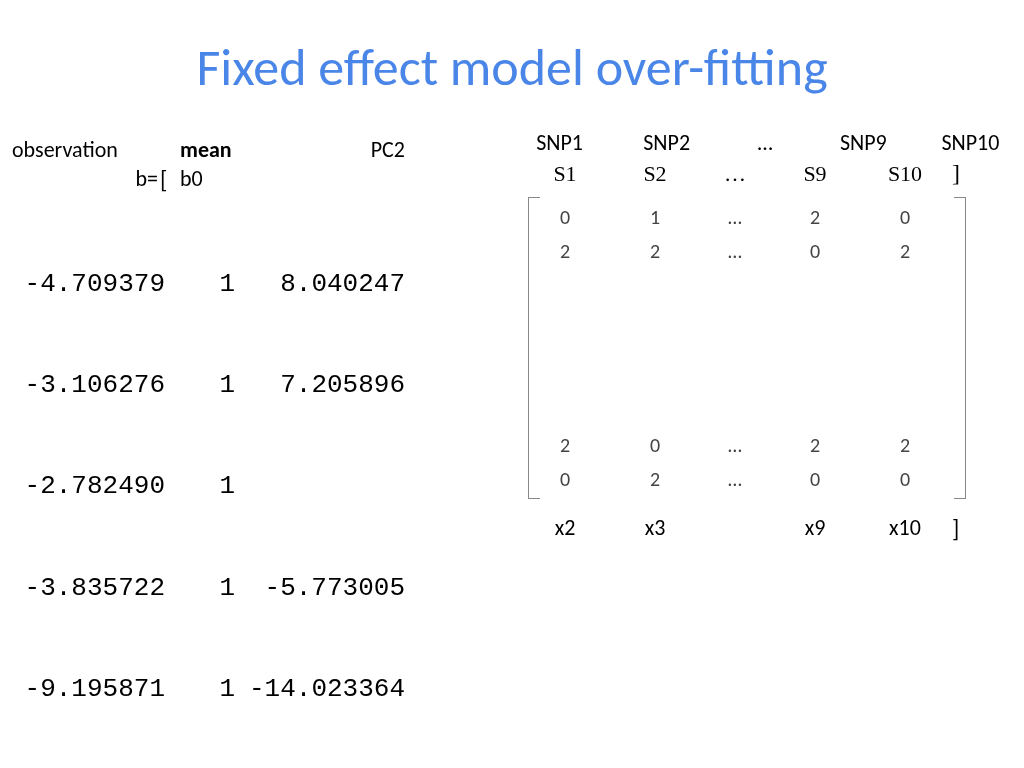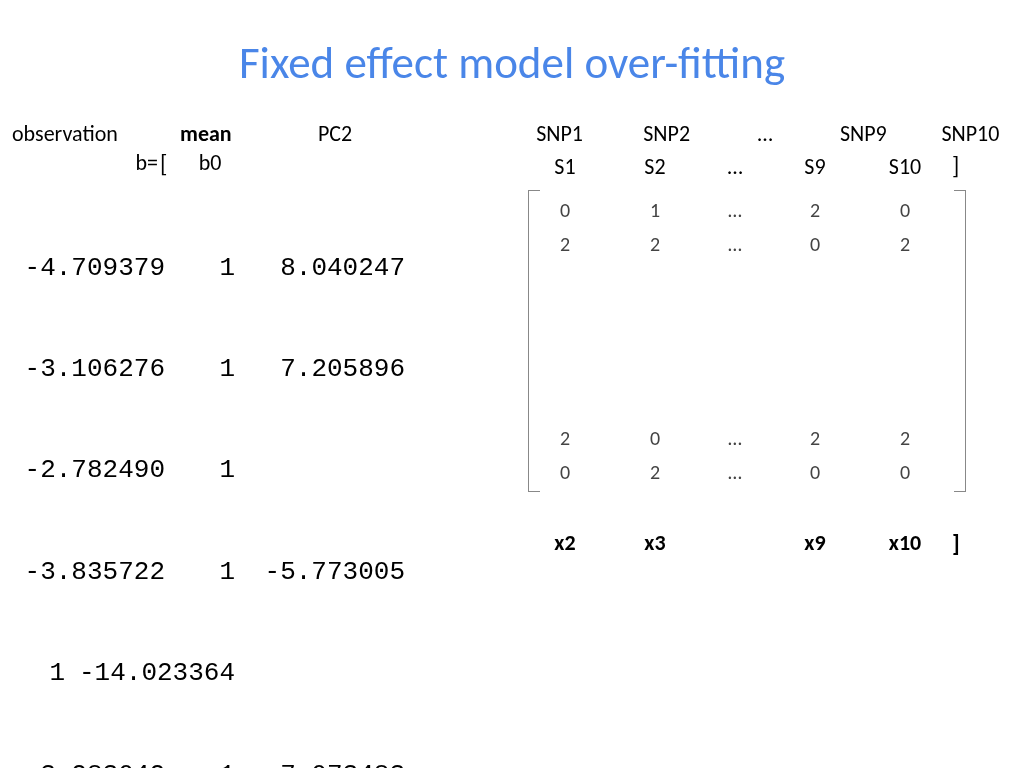--- a/index.html
+++ b/index.html
@@ -6,21 +6,21 @@
     body {
       width: 1024px;
       height: 768px;
       background: #fff;
       font-family: "Calibri", "Segoe UI", sans-serif;
       position: relative;
       overflow: hidden;
     }
     .title {
       color: #4a86e8;
-      font-size: 45px;
+      font-size: 52px;
       font-weight: 400;
       text-align: center;
       padding-top: 35px;
       padding-bottom: 30px;
       font-family: "Candara", "Calibri", sans-serif;
     }
     .content {
       display: flex;
       padding: 0 10px;
     }
@@ -31,33 +31,34 @@
     .right-panel {
       width: 500px;
       position: relative;
       padding-left: 10px;
     }
     .left-headers {
       display: flex;
       font-size: 22px;
       color: #000;
       padding-left: 0px;
+      margin-top: 7px;
     }
     .hdr-obs { width: 170px; text-align: left; padding-left: 2px;}
     .hdr-mean { width: 85px; text-align: left; font-weight: bold; }
-    .hdr-pc2 { width: 140px; text-align: center; }
+    .hdr-pc2 { width: 140px; text-align: right; }
     .b-row {
       display: flex;
       font-size: 22px;
       color: #000;
       margin-top: 2px;
     }
     .b-label { width: 150px; text-align: right; padding-right: 2px; }
     .b-bracket-open { width: 20px; text-align: left; font-size: 24px; }
-    .b-b0 { width: 60px; text-align: center; }
+    .b-b0 { width: 60px; text-align: left; }
     .b-b1 { width: 115px; text-align: center; padding-left: 30px;}
     .data-table {
       font-family: "Courier New", monospace;
       font-size: 26px;
       line-height: 1.3;
       margin-top: 6px;
       white-space: pre;
       color: #000;
     }
     .data-row { display: flex; }
@@ -72,20 +73,21 @@
       gap: 28px;
     }
     .snp-col { width: 90px; text-align: center; }
     .snp-dots { width: 70px; text-align: center; }
     .s-row {
       display: flex;
       font-size: 22px;
       color: #000;
       margin-top: 4px;
       align-items: baseline;
+      font-family: Liberation Serif, serif;
     }
     .s-col { width: 90px; text-align: center; }
     .s-dots { width: 70px; text-align: center; }
     .s-bracket-close { font-size: 24px; padding-left: 2px; }
 
     .mtx {
       position: relative;
       margin-top: 10px;
     }
     .mtx-inner {
@@ -107,23 +109,22 @@
       border-top: 1px solid #888;
       border-bottom: 1px solid #888;
     }
     .mtx-bracket-left { left: 8px; border-left: 1px solid #888; }
     .mtx-bracket-right { right: 44px; border-right: 1px solid #888; }
 
     .xrow-right {
       display: flex;
       font-size: 22px;
       color: #000;
-      margin-top: 36px;
-      align-items: center;
-      font-weight: bold;
+      margin-top: 15px;
+      align-items: flex-start;
     }
     .xr-col { width: 90px; text-align: center; }
     .xr-dots { width: 70px; text-align: center; }
     .xr-bracket-close { font-size: 24px; padding-left: 2px;}
   </style>
 </head>
 <body>
 
 <div class="title">Fixed effect model over-fitting</div>
 
@@ -139,21 +140,21 @@
       <div class="b-label">b=</div>
       <div class="b-bracket-open">[</div>
       <div class="b-b0">b0</div>
     </div>
 
     <div class="data-table">
       <div class="data-row"><div class="col-obs">-4.709379</div><div class="col-mean">1</div><div class="col-pc2">8.040247</div></div>
       <div class="data-row"><div class="col-obs">-3.106276</div><div class="col-mean">1</div><div class="col-pc2">7.205896</div></div>
       <div class="data-row"><div class="col-obs">-2.782490</div><div class="col-mean">1</div></div>
       <div class="data-row"><div class="col-obs">-3.835722</div><div class="col-mean">1</div><div class="col-pc2">-5.773005</div></div>
-      <div class="data-row"><div class="col-mean">1</div><div class="col-pc2">-14.023364</div></div>
+      <div class="data-row"><div class="col-obs">-9.195871</div><div class="col-mean">1</div><div class="col-pc2">-14.023364</div></div>
       <div class="data-row"><div class="col-obs">-3.283042</div><div class="col-mean">1</div><div class="col-pc2">-7.073483</div></div>
       
       
       
       
     </div>
 
   </div>
 
   <div class="right-panel">

